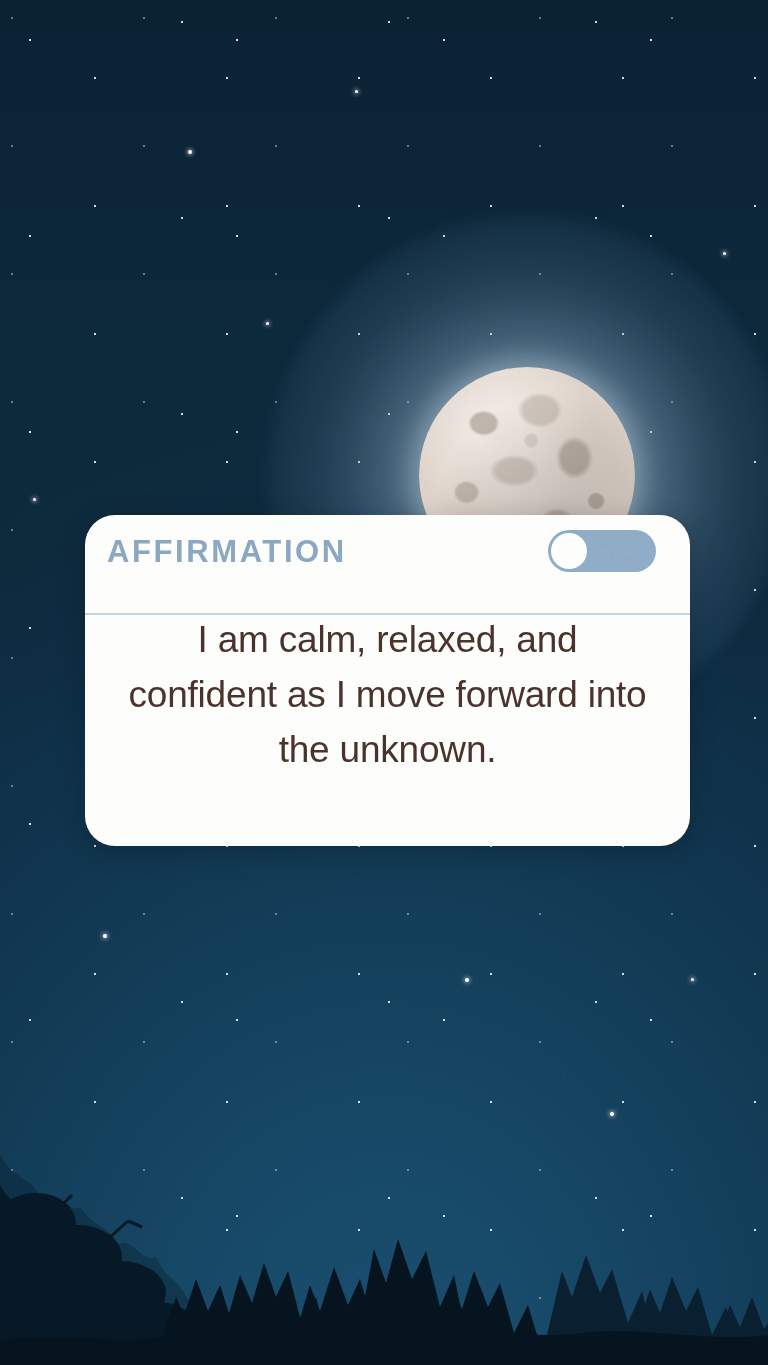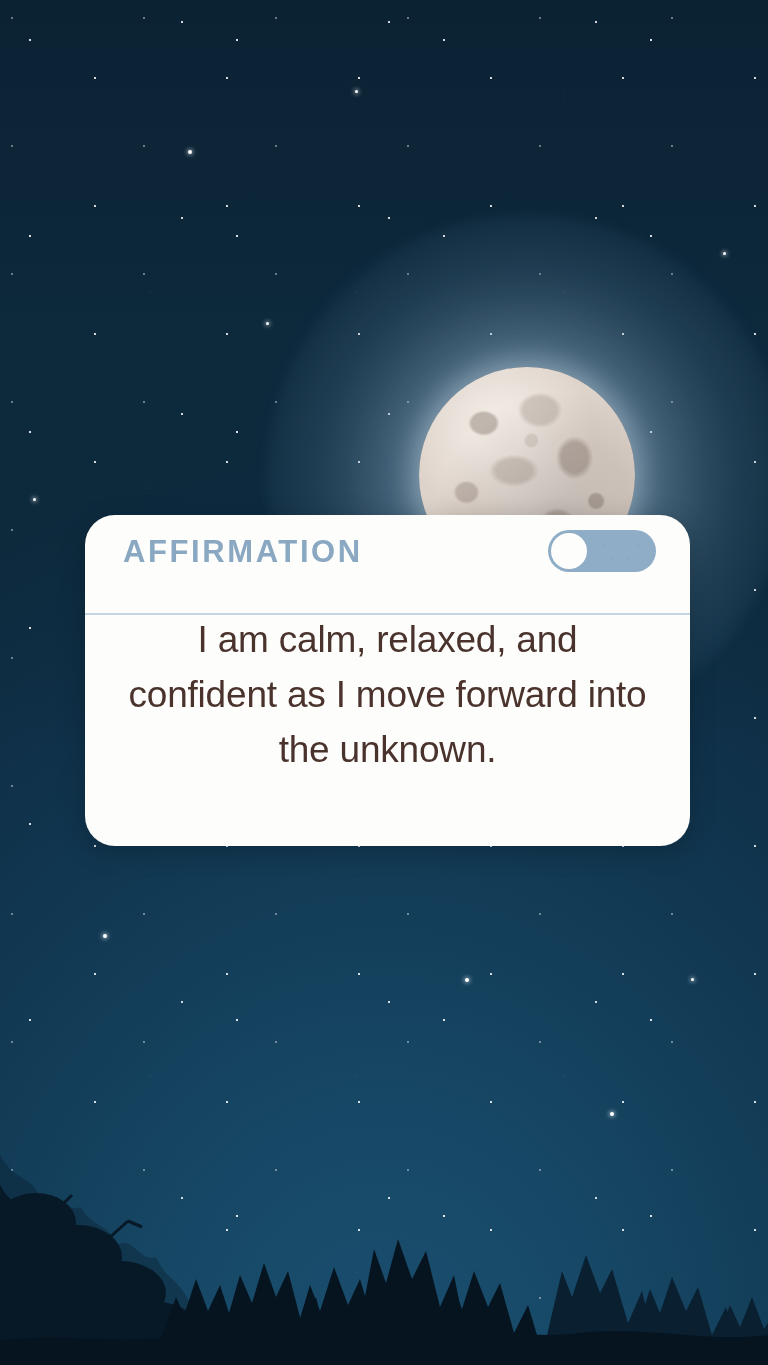--- a/index.html
+++ b/index.html
@@ -136,21 +136,21 @@
     width:605px; height:331px;
     background:#fdfdfb;
     border-radius:30px;
     box-shadow:0 6px 26px rgba(0,0,0,.22);
     overflow:hidden;
   }
   .card-header {
     position:relative;
     height:72px;
     display:flex; align-items:center; justify-content:space-between;
-    padding:0 34px 0 38px;
+    padding:0 34px 0 22px;
   }
   .card-title {
     color:#8aa8c2;
     font-size:31px;
     font-weight:bold;
     letter-spacing:2.6px;
     line-height:1;
   }
   .card-divider {
     position:absolute; left:0; right:0; top:98px;

